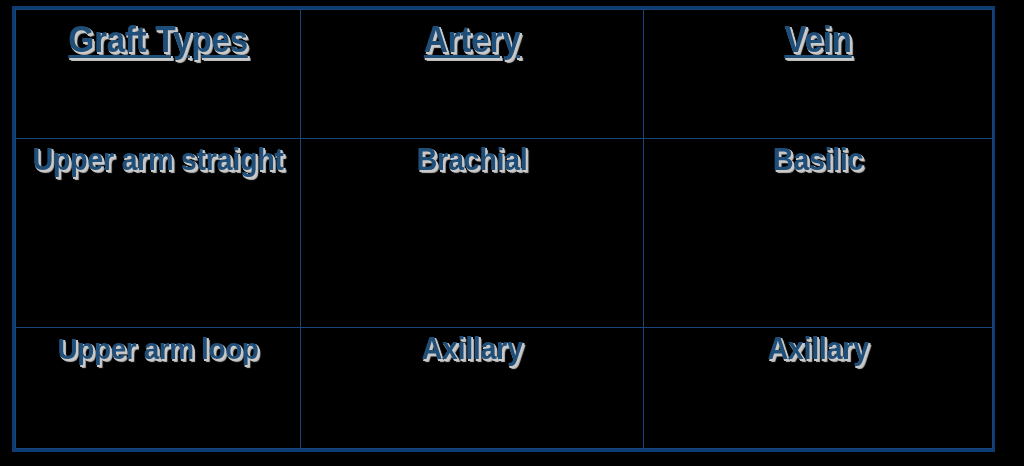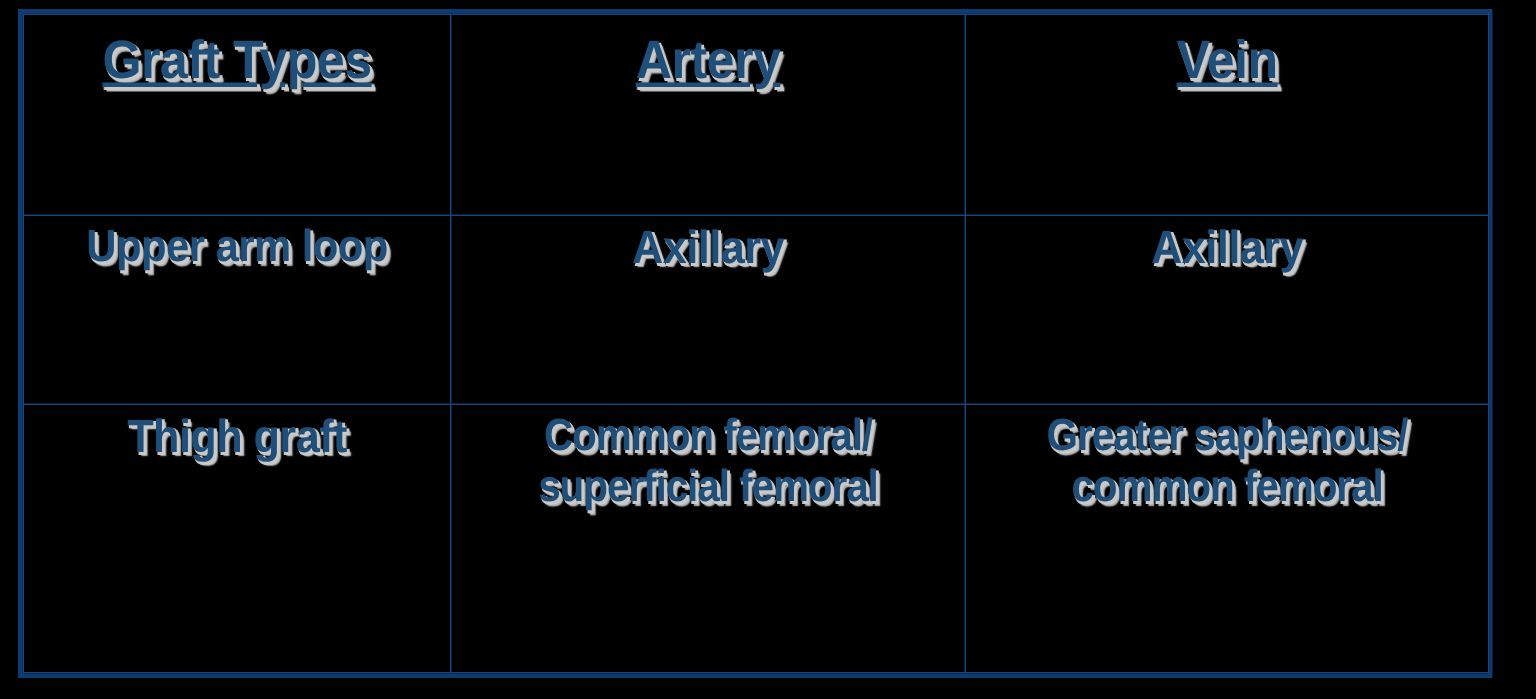--- a/index.html
+++ b/index.html
@@ -104,39 +104,39 @@
         </td>
         <td>
           <span class="cell-text header">Artery</span>
         </td>
         <td>
           <span class="cell-text header">Vein</span>
         </td>
       </tr>
 
 
+      <tr class="row-2">
+        <td>
+          <span class="cell-text">Upper arm straight</span>
+        </td>
+        <td>
+          <span class="cell-text">Brachial</span>
+        </td>
+        <td>
+          <span class="cell-text">Basilic</span>
+        </td>
+      </tr>
 
       <tr class="row-3">
         <td>
           <span class="cell-text tight">Upper arm loop</span>
         </td>
         <td>
           <span class="cell-text">Axillary</span>
         </td>
         <td>
           <span class="cell-text">Axillary</span>
         </td>
       </tr>
 
-      <tr class="row-4">
-        <td>
-          <span class="cell-text">Thigh graft</span>
-        </td>
-        <td>
-          <span class="cell-text wide">Common femoral/ superficial femoral</span>
-        </td>
-        <td>
-          <span class="cell-text wide">Greater saphenous/ common femoral</span>
-        </td>
-      </tr>
     </tbody>
   </table>
 </div>
 
 </body></html>

